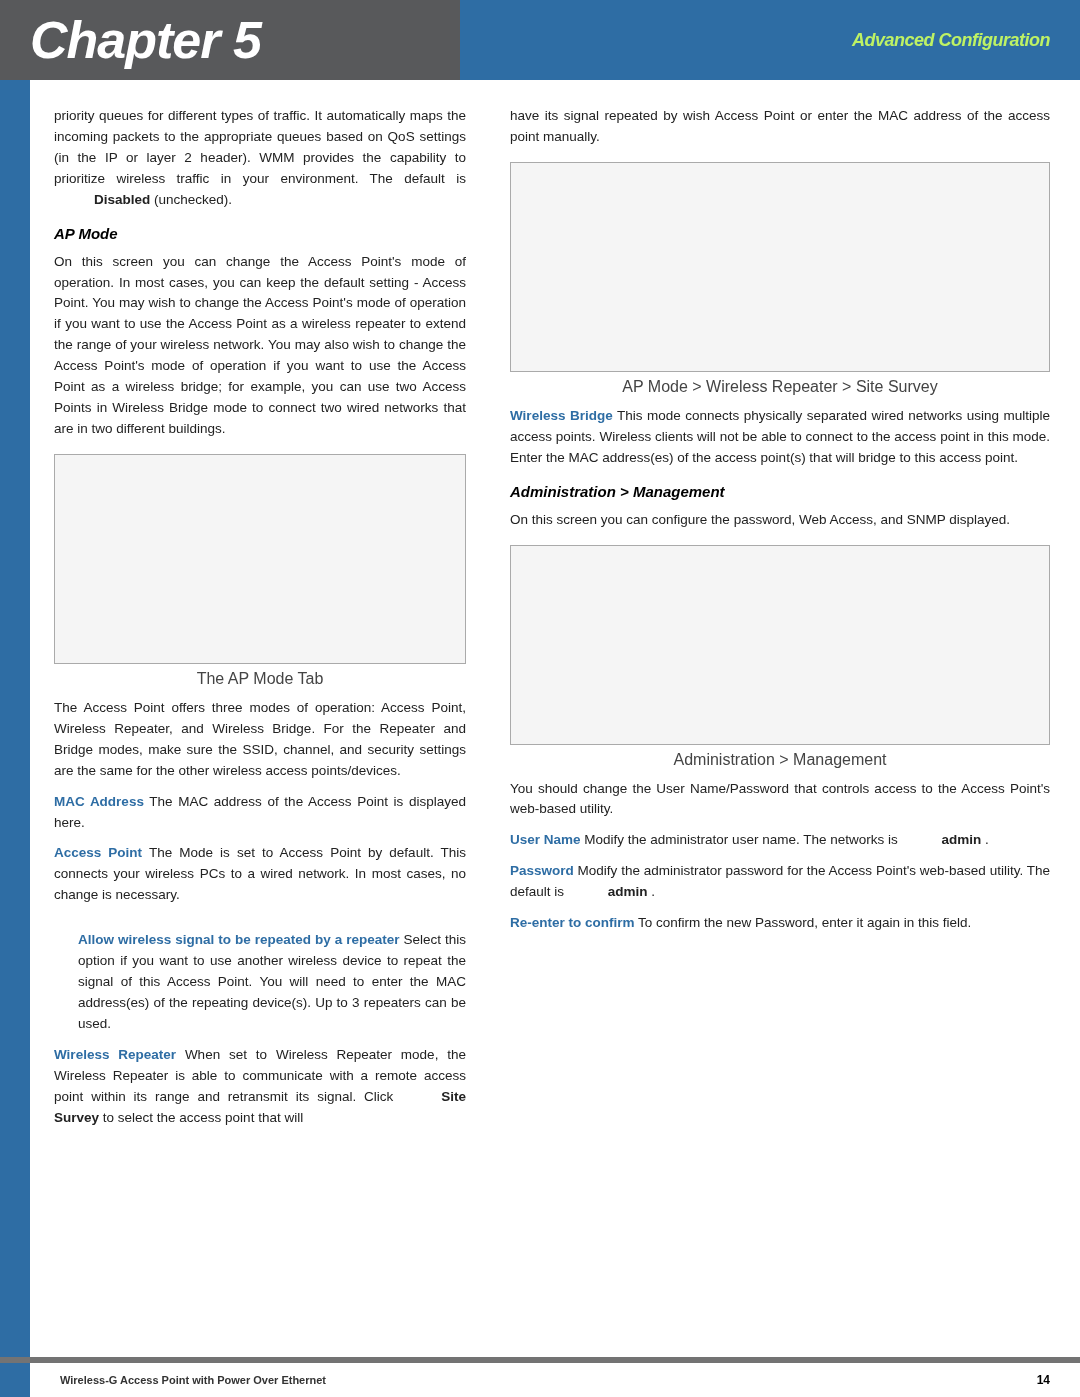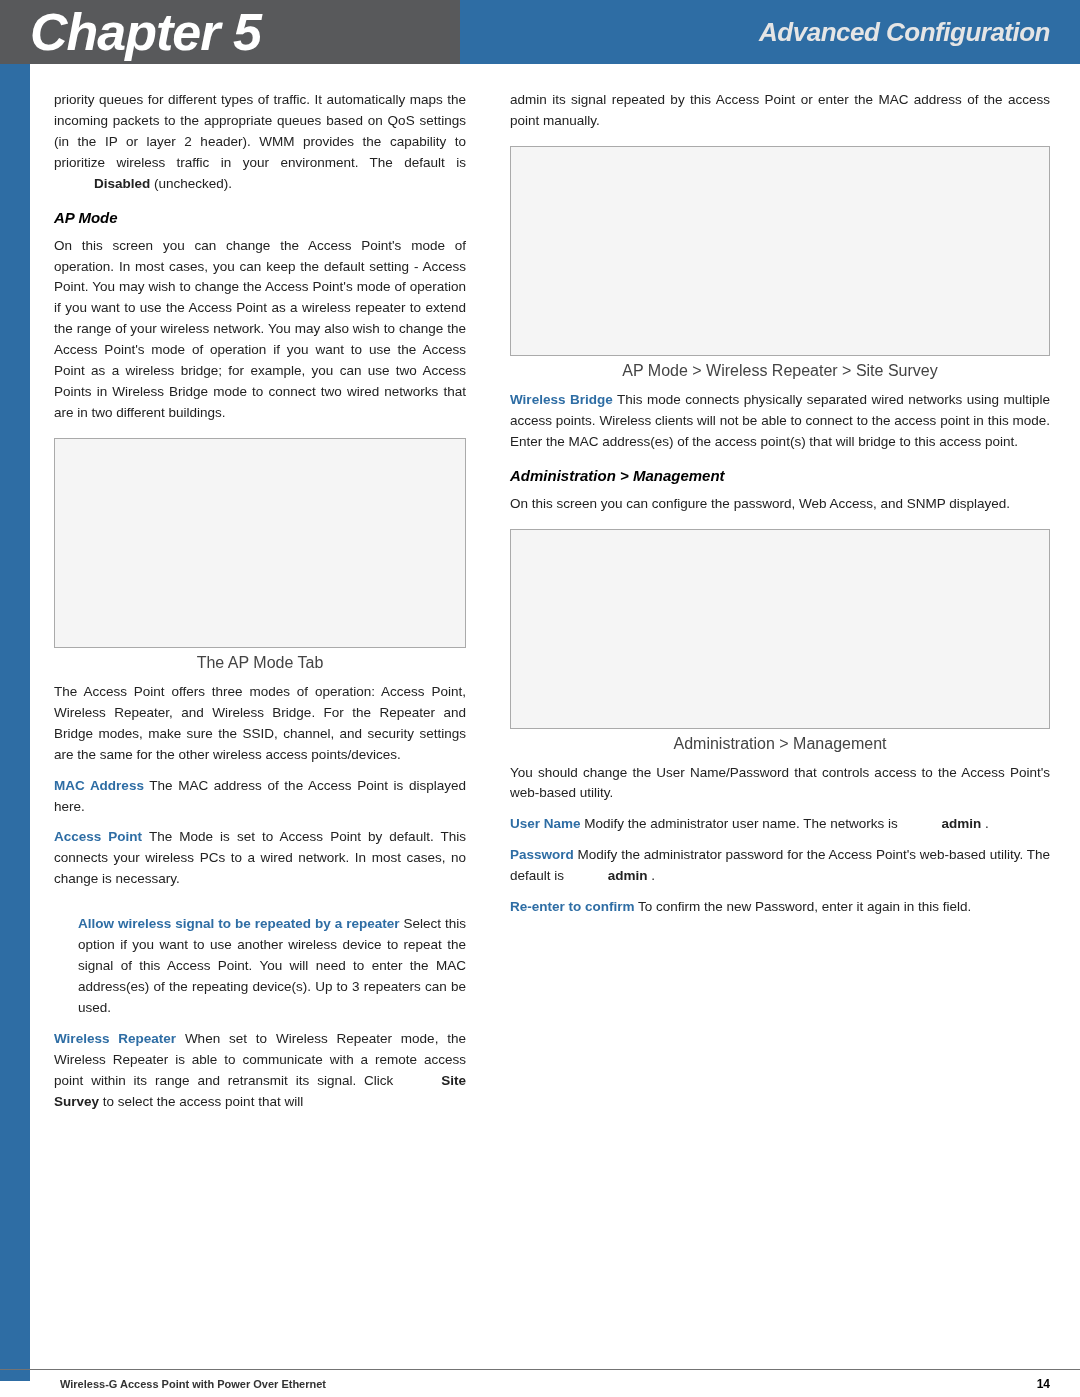--- a/index.html
+++ b/index.html
@@ -11,21 +11,21 @@
       font-size: 13.5px;
       color: #222;
       background: #fff;
       position: relative;
     }
 
     
     .header {
       display: flex;
       align-items: stretch;
-      height: 64px;
+      height: 80px;
       background: #58595b;
       position: relative;
     }
 
     .header-left {
       background: #58595b;
       display: flex;
       align-items: center;
       padding-left: 30px;
       flex: 0 0 460px;
@@ -43,23 +43,23 @@
     .header-right {
       background: #2e6da4;
       flex: 1;
       display: flex;
       align-items: center;
       justify-content: flex-end;
       padding-right: 30px;
     }
 
     .header-title {
-      font-size: 26px;
+      font-size: 18px;
       font-weight: 900;
-      color: #e5e5e5;
+      color: #bef264;
       font-style: italic;
       font-family: Arial Black, Arial, sans-serif;
       letter-spacing: -0.5px;
     }
 
     
     .content-wrapper {
       display: flex;
       min-height: 1317px;
     }
@@ -135,26 +135,26 @@
       color: #444;
       margin-bottom: 10px;
     }
 
     
     .footer {
       position: absolute;
       bottom: 0;
       left: 0;
       right: 0;
-      height: 28px;
+      height: 40px;
       display: flex;
       align-items: center;
       justify-content: space-between;
       padding: 0 30px 0 60px;
-      border-top: 1px solid #737373;
+      border-top: 6px solid #737373;
     }
 
     .footer-left {
       font-size: 11px;
       font-weight: 700;
       color: #333;
     }
 
     .footer-right {
       font-size: 12px;
@@ -220,21 +220,21 @@
         <span class="blue-bold">Wireless Repeater</span>
         <span>  When set to Wireless Repeater mode, the Wireless Repeater is able to communicate with a remote access point within its range and retransmit its signal. Click</span>
         <span class="bold-inline">Site Survey</span>
         <span> to select the access point that will</span>
       </p>
 
     </div>
 
     <div class="col-right">
 
-      <p>admin its signal repeated by this Access Point or enter the MAC address of the access point manually.</p>
+      <p>have its signal repeated by wish Access Point or enter the MAC address of the access point manually.</p>
 
       <div class="img-box img-box-tall"></div>
       <div class="img-caption">AP Mode &gt; Wireless Repeater &gt; Site Survey</div>
 
       <p>
         <span class="blue-bold">Wireless Bridge</span>
         <span>  This mode connects physically separated wired networks using multiple access points. Wireless clients will not be able to connect to the access point in this mode. Enter the MAC address(es) of the access point(s) that will bridge to this access point.</span>
       </p>
 
       <div class="section-heading">Administration &gt; Management</div>

